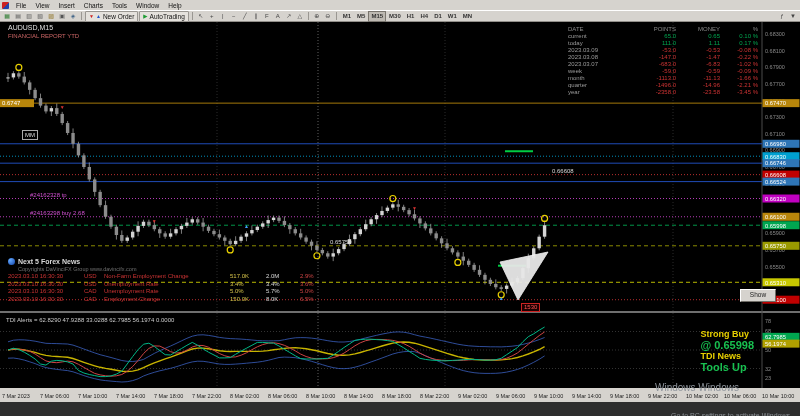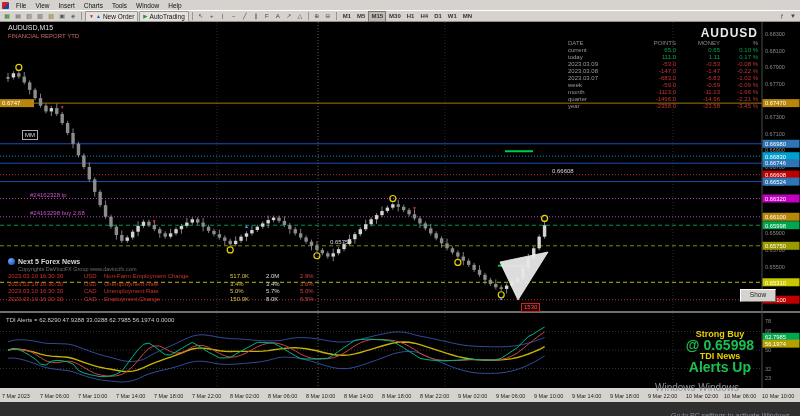--- a/index.html
+++ b/index.html
@@ -37,23 +37,23 @@
   #news-header{display:flex;align-items:center;gap:3px}
   #globe-icon{width:7px;height:7px;border-radius:50%;background:radial-gradient(circle at 30% 30%,#66aaff,#1144aa)}
   #news-title{font-size:7px;font-weight:bold;color:#d8d8d8}
   #news-copyright{font-size:5.5px;color:#6f6f6f;margin:1px 0 1px 10px}
   .news-row{display:grid;grid-template-columns:76px 20px 126px 36px 34px 30px;font-size:6px;line-height:7.5px;color:#cc3333}
   .n-a{color:#d6c34a}.n-f{color:#d8d8d8}.n-p{color:#cc4444}
   #flag-1530{left:521px;top:303px;border:1px solid #cc2222;background:#1c0000;color:#ff5555;
              font-size:6px;line-height:7px;padding:0 2px}
   #show-button{left:740px;top:289px;width:34px;height:11px;background:#d6d3ce;border:1px solid;
                border-color:#fff #6f6c66 #6f6c66 #fff;font-size:6.5px;color:#222;text-align:center;line-height:10px}
-  #signal-panel{right:46px;top:329px;text-align:center;z-index:3;line-height:11px}
+  #signal-panel{right:46px;top:329px;text-align:left;z-index:3;line-height:11px}
   .sig-yellow{color:#e8d000;font-size:9px;font-weight:bold}
-  .sig-green{color:#18c050;font-size:14px;font-weight:bold}
+  .sig-green{color:#18c050;font-size:11px;font-weight:bold}
   #watermark1{left:655px;top:382px;color:#8f959c;font-size:10px;z-index:4}
   #bottom-strip{position:absolute;left:0;top:402px;width:800px;height:14px;background:#2e2e2e;z-index:2;
                 text-align:right;box-sizing:border-box;padding:2px 8px 0 0}
   #watermark2{color:#8a8f94;font-size:7px}
 </style>
 </head>
 <body>
 
 <div id="menubar">
   <div id="app-icon"></div>
@@ -446,21 +446,20 @@
     <text x="686" y="375.5" font-size="5.5" fill="#222">10 Mar 02:00</text>
     <text x="724" y="375.5" font-size="5.5" fill="#222">10 Mar 06:00</text>
     <text x="762" y="375.5" font-size="5.5" fill="#222">10 Mar 10:00</text>
   </svg>
 
 <div class="overlay" id="symbol-label">AUDUSD,M15</div>
 <div class="overlay" id="chart-subtitle">FINANCIAL REPORT YTD</div>
 <div class="overlay" id="mm-box">MM</div>
 
 <div class="overlay" id="quote-panel">
-  <div id="quote-title">AUDUSD</div>
   <div class="q-grid" id="quote-grid">
       <span class="q-head" style="text-align: left;">DATE</span>
       <span class="q-head">POINTS</span>
       <span class="q-head">MONEY</span>
       <span class="q-head">%</span>
       <span class="q-label">current</span>
       <span class="pos">65.0</span>
       <span class="pos">0.65</span>
       <span class="pos">0.10 %</span>
       <span class="q-label">today</span>
@@ -540,19 +539,19 @@
     </div>
 </div>
 
 <div class="overlay" id="flag-1530">1530</div>
 <div class="overlay" id="show-button">Show</div>
 
 <div class="overlay" id="signal-panel">
   <div class="sig-yellow">Strong Buy</div>
   <div class="sig-green">@ 0.65998</div>
   <div class="sig-yellow">TDI News</div>
-  <div class="sig-green">Alerts Up</div>
+  <div class="sig-green">Tools Up</div>
 </div>
 
 <div class="overlay" id="watermark1">Windows Windows</div>
 <div id="bottom-strip">
   <span id="watermark2">Go to PC settings to activate Windows.</span>
 </div>
 
 </body></html>

